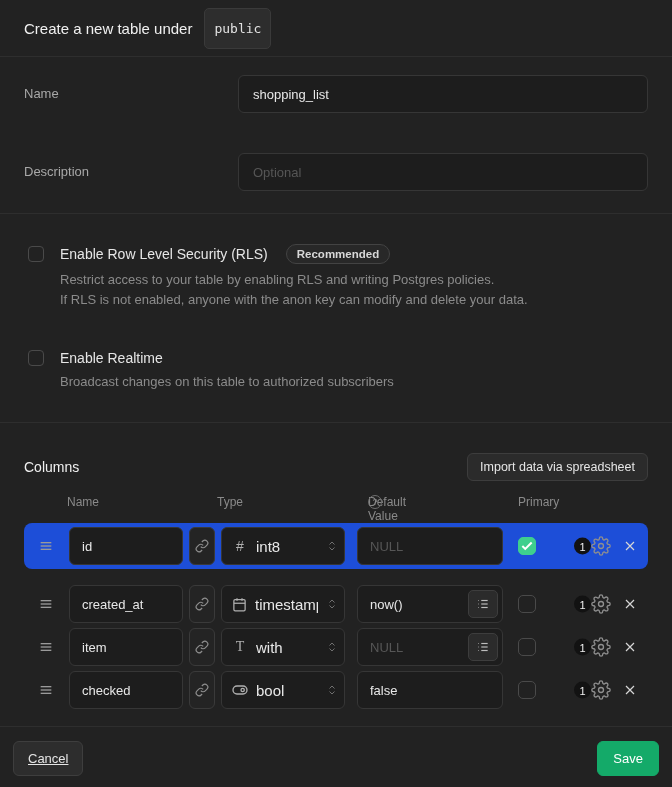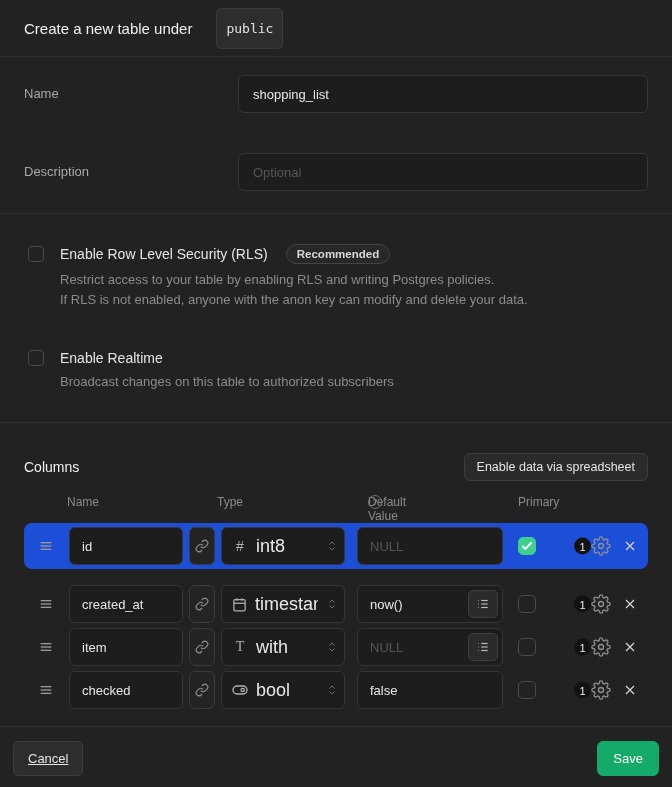--- a/index.html
+++ b/index.html
@@ -6,21 +6,21 @@
   html,body { background:#161616; }
   body { font-family:"Liberation Sans", sans-serif; }
   .panel {
     width:672px; height:787px; margin:0 auto;
     background:#222222; color:#ededed; overflow:hidden;
     display:flex; flex-direction:column;
   }
   .divider { height:1px; background:#2e2e2e; flex:none; }
 
   
-  .hdr { height:56px; flex:none; display:flex; align-items:center; gap:24px; padding:0 24px; }
+  .hdr { height:56px; flex:none; display:flex; align-items:center; gap:12px; padding:0 24px; }
   .hdr-title { font-size:15px; color:#f0f0f0; }
   .schema-badge {
     font-family:"DejaVu Sans Mono", monospace; font-size:13px; color:#e2e2e2;
     background:#2d2d2d; border:1px solid #3a3a3a; border-radius:5px; padding:12px 9px;
   }
 
   
   .sec-form { padding:18px 24px 22px; flex:none; }
   .frm-row { display:flex; align-items:flex-start; margin-bottom:40px; }
   .frm-row:last-child { margin-bottom:0; }
@@ -83,21 +83,21 @@
     background:#242424; border:1px solid #3a3a3a; border-radius:6px;
     display:flex; align-items:center; justify-content:center; color:#8f8f8f; cursor:pointer;
   }
   .type-sel {
     width:124px; height:38px; margin-left:6px; flex:none;
     background:#1d1d1d; border:1px solid #363636; border-radius:6px;
     display:flex; align-items:center; padding:0 6px 0 10px; gap:8px; cursor:pointer;
   }
   .type-glyph { color:#b0b0b0; font-size:14px; width:16px; text-align:center; flex:none; }
   .type-svg { color:#b0b0b0; flex:none; display:flex; }
-  .type-label { font-size:18px; color:#e8e8e8; flex:1; overflow:hidden; white-space:nowrap; }
+  .type-label { font-size:15px; color:#e8e8e8; flex:1; overflow:hidden; white-space:nowrap; }
   .chev { color:#6f6f6f; flex:none; }
   .default-wrap { position:relative; width:146px; height:38px; margin-left:12px; flex:none; }
   .default-in { width:100%; height:100%; padding:0 12px; }
   .default-in.with-menu { padding-right:44px; }
   .menu-btn {
     position:absolute; right:5px; top:5px; width:30px; height:28px;
     background:#2b2b2b; border:1px solid #3d3d3d; border-radius:5px;
     display:flex; align-items:center; justify-content:center; color:#bdbdbd; cursor:pointer;
   }
   .primary-cb { margin-left:15px; width:18px; height:18px; border-radius:5px; }
@@ -161,21 +161,21 @@
         <span class="tgl-label">Enable Realtime</span>
       </div>
       <div class="tgl-desc">Broadcast changes on this table to authorized subscribers</div>
     </div>
   </div>
   <div class="divider"></div>
 
   <div class="sec-columns">
     <div class="cols-head">
       <span class="cols-title">Columns</span>
-      <button class="btn">Enable data via spreadsheet</button>
+      <button class="btn">Import data via spreadsheet</button>
     </div>
 
     <div class="col-headers">
       <span class="h-name">Name</span>
       <span class="h-type">Type</span>
       <span class="h-default">
         <span>Default Value</span>
         <span class="help-circle">?</span>
       </span>
       <span class="h-primary">Primary</span>

